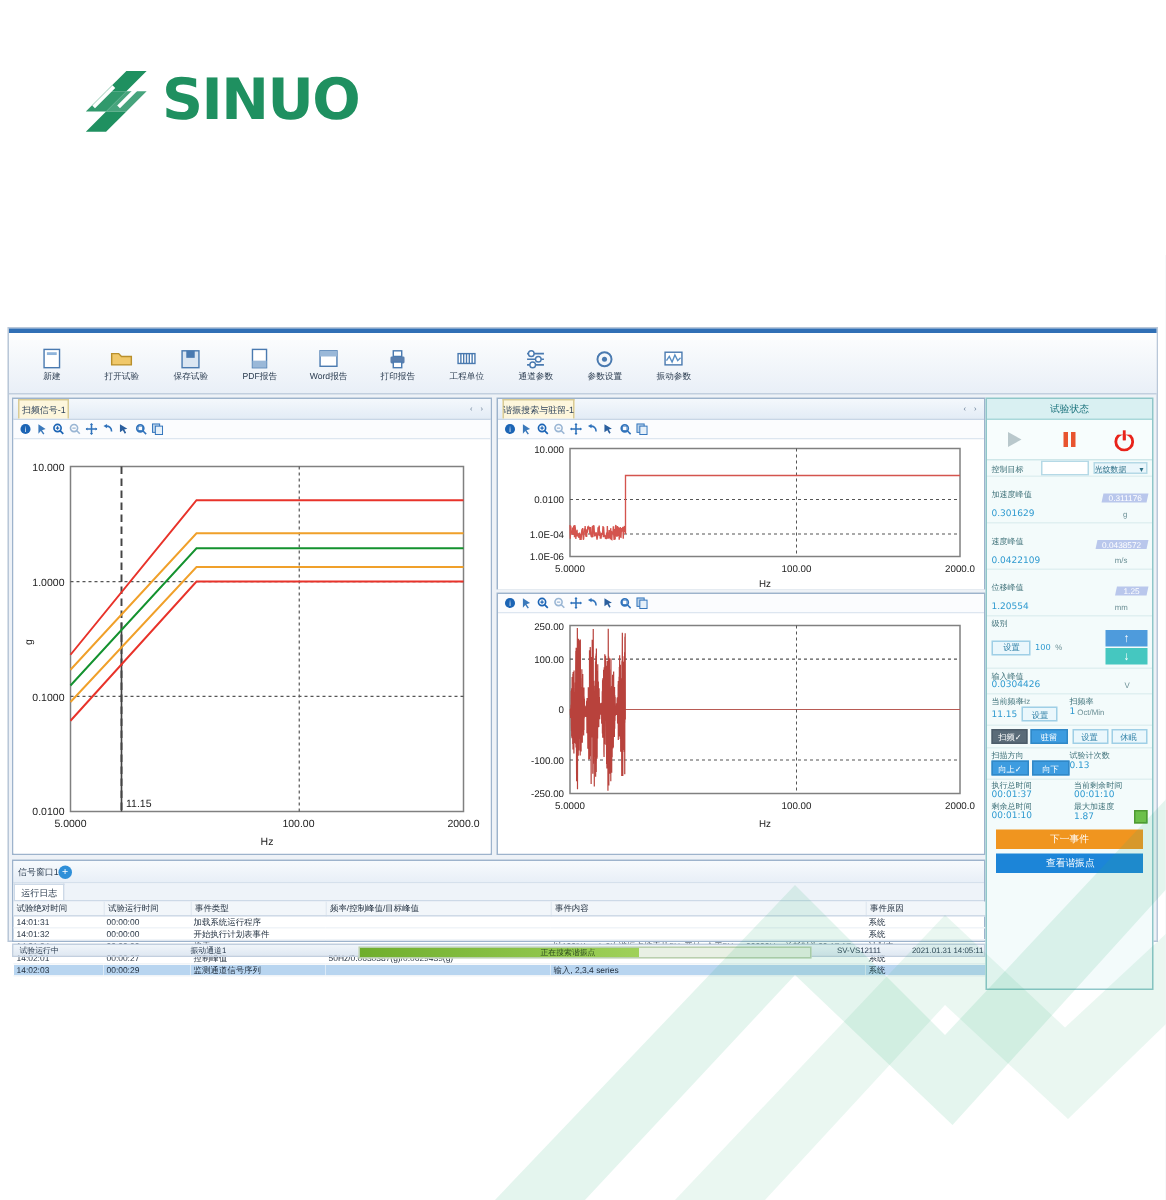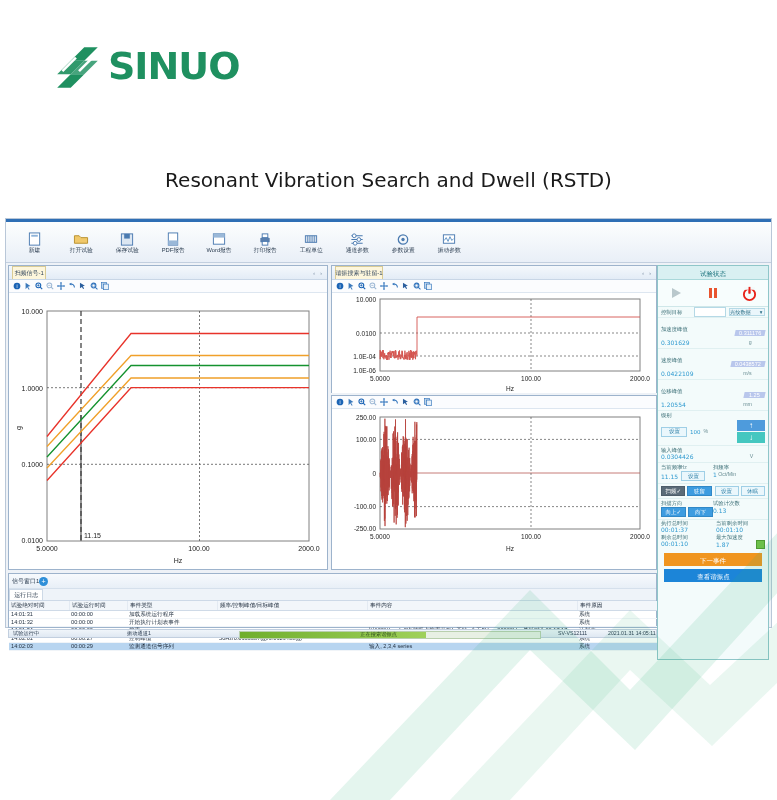--- a/index.html
+++ b/index.html
@@ -112,21 +112,20 @@
         <path d="M14 22 L40 22 L14 48 L14 22 Z" opacity="0"></path>
       </g>
       <g fill="none" stroke="#ffffff" stroke-width="5">
         <path d="M20 60 L46 34"></path>
         <path d="M52 60 L78 34"></path>
       </g>
     </svg>
     <div class="logo-text">SINUO</div>
   </div>
 
-  <div class="main-title">Resonant Vibration Search and Dwell (RSTD)</div>
 
   <div class="app">
     <div class="app-topline"></div>
 
     <div class="toolbar" id="toolbar">
         <div class="tb-item">
           <div class="tb-ico">
             <svg width="16" height="15" viewBox="0 0 16 16">
               <rect x="2" y="1" width="11" height="13" fill="#fff" stroke="#4a7ab0"></rect>
               <rect x="4" y="3" width="7" height="2" fill="#8fb4da"></rect>

